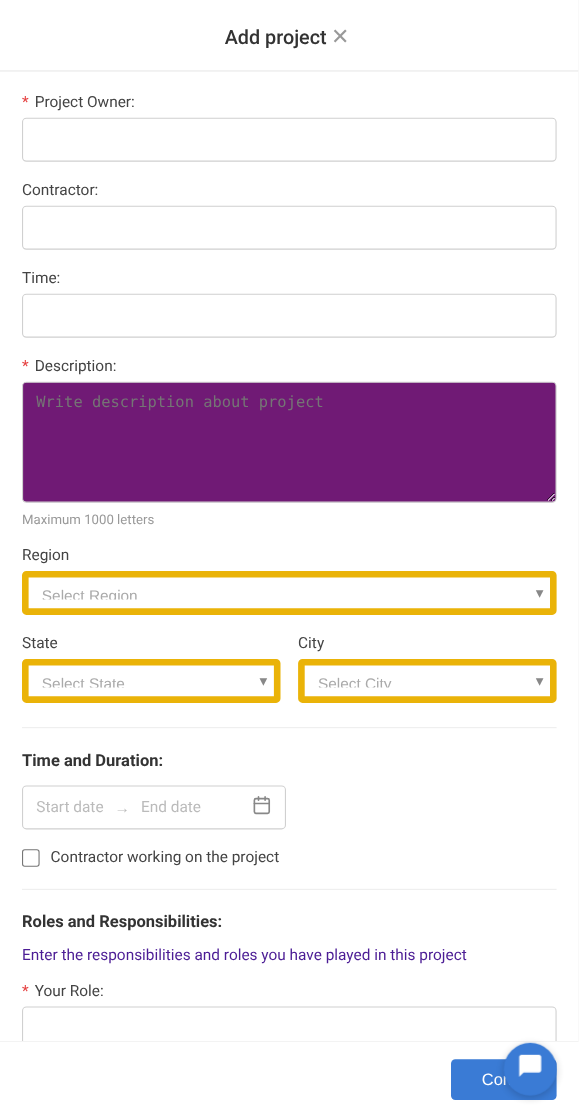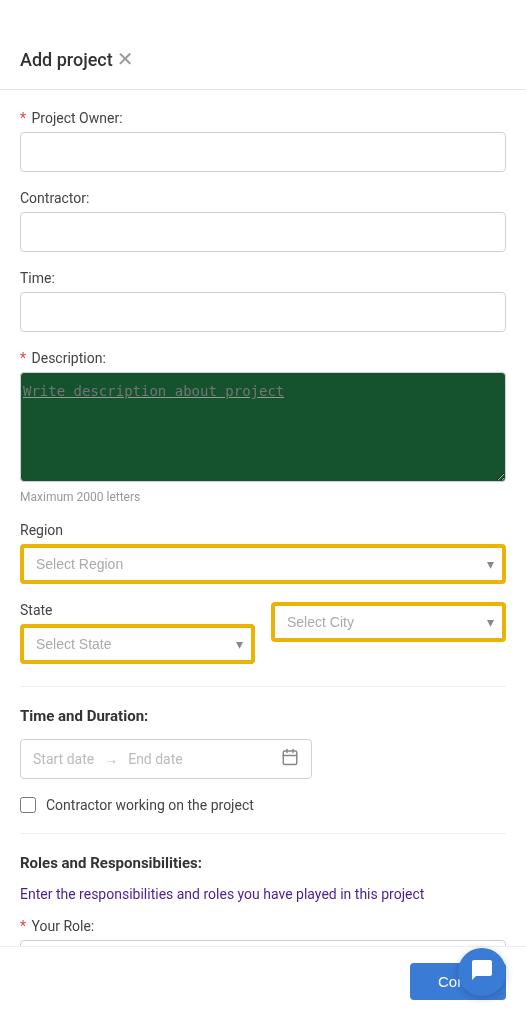--- a/index.html
+++ b/index.html
@@ -20,25 +20,24 @@
     .modal {
       width: 526px;
       min-height: 1016px;
       background: #ffffff;
       position: relative;
       overflow: hidden;
     }
 
     .modal-header {
       display: flex;
-      justify-content: flex-start;
+      justify-content: center;
       align-items: center;
       padding: 20px 20px 16px 20px;
       border-bottom: 1px solid #e8e8e8;
-      margin-top: 25px;
     }
 
     .modal-title {
       font-size: 18px;
       font-weight: 500;
       color: #333333;
     }
 
     .close-btn {
       background: none;
@@ -84,44 +83,43 @@
       color: #333333;
       outline: none;
       background: #ffffff;
     }
 
     .form-textarea {
       width: 100%;
       height: 110px;
       border: 1px solid #d0d0d0;
       border-radius: 4px;
-      padding: 10px 2px;
+      padding: 10px 12px;
       font-size: 14px;
       color: #999999;
       outline: none;
       resize: vertical;
-      background: #14532d;
-      text-decoration: underline;
+      background: #701a75;
     }
 
     .char-limit {
       font-size: 12px;
       color: #999999;
       margin-top: 4px;
     }
 
     .form-select-wrapper {
       position: relative;
       width: 100%;
     }
 
     .form-select {
       width: 100%;
       height: 40px;
-      border: 4px solid #eab308;
+      border: 6px solid #eab308;
       border-radius: 4px;
       padding: 8px 36px 8px 12px;
       font-size: 14px;
       color: #aaaaaa;
       outline: none;
       appearance: none;
       background: #ffffff;
       cursor: pointer;
     }
 
@@ -131,20 +129,21 @@
       top: 50%;
       transform: translateY(-50%);
       pointer-events: none;
       color: #888888;
       font-size: 14px;
     }
 
     .row-two-col {
       display: flex;
       gap: 16px;
+      align-items: center;
     }
 
     .row-two-col .form-group {
       flex: 1;
     }
 
     .section-divider {
       border: none;
       border-top: 1px solid #eeeeee;
       margin: 4px 0 20px 0;
@@ -158,21 +157,21 @@
     }
 
     .date-range-wrapper {
       display: flex;
       align-items: center;
       border: 1px solid #d0d0d0;
       border-radius: 4px;
       height: 40px;
       padding: 0 12px;
       background: #ffffff;
-      width: 292px;
+      width: 240px;
       cursor: pointer;
     }
 
     .date-placeholder {
       font-size: 14px;
       color: #bbbbbb;
     }
 
     .date-arrow {
       margin: 0 10px;
@@ -292,21 +291,21 @@
       <label class="form-label">Time:</label>
       <input type="text" class="form-input" style="">
     </div>
 
     <div class="form-group">
       <label class="form-label">
         <span class="required-star">*</span>
         <span>Description:</span>
       </label>
       <textarea class="form-textarea" placeholder="Write description about project" style=""></textarea>
-      <div class="char-limit">Maximum 2000 letters</div>
+      <div class="char-limit">Maximum 1000 letters</div>
     </div>
 
     <div class="form-group">
       <label class="form-label">Region</label>
       <div class="form-select-wrapper">
         <select class="form-select">
           <option value="" disabled="" selected="">Select Region</option>
         </select>
         <span class="select-chevron">▾</span>
       </div>
@@ -316,20 +315,21 @@
       <div class="form-group">
         <label class="form-label">State</label>
         <div class="form-select-wrapper">
           <select class="form-select">
             <option value="" disabled="" selected="">Select State</option>
           </select>
           <span class="select-chevron">▾</span>
         </div>
       </div>
       <div class="form-group">
+        <label class="form-label">City</label>
         <div class="form-select-wrapper">
           <select class="form-select">
             <option value="" disabled="" selected="">Select City</option>
           </select>
           <span class="select-chevron">▾</span>
         </div>
       </div>
     </div>
 
     <hr class="section-divider">

